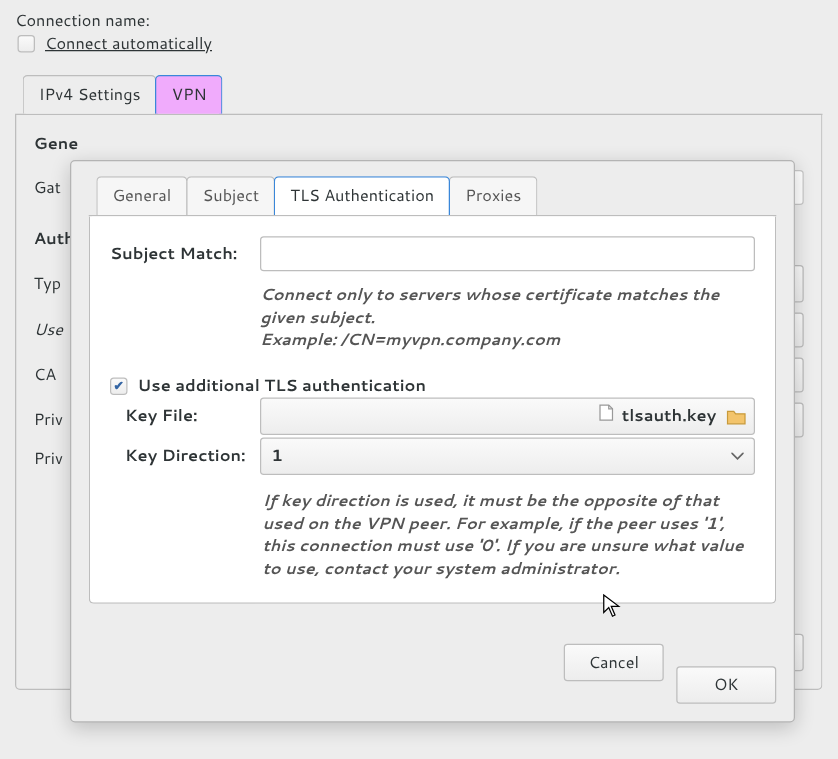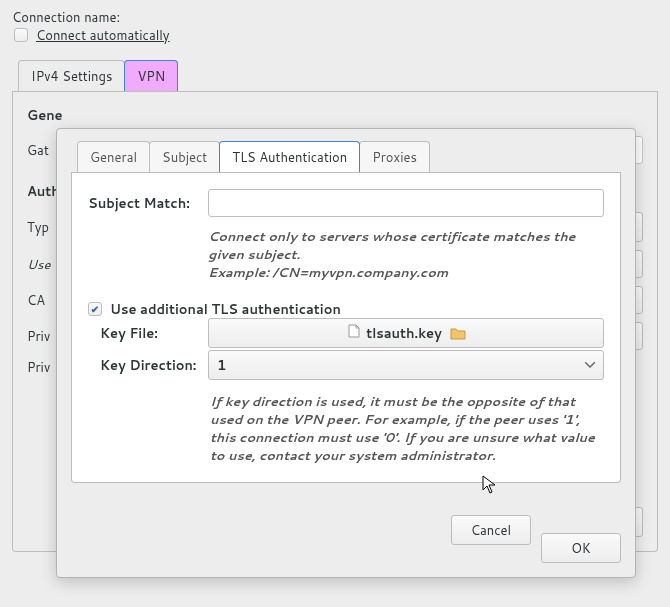--- a/index.html
+++ b/index.html
@@ -89,21 +89,21 @@
     display: inline-flex;
     align-items: center;
     justify-content: center;
     cursor: pointer;
   }
   .folder-ico svg, .adv-ico svg { display:block; }
   .hint { font-style: italic; color: #555; line-height: 1.4; }
   .file-btn {
     display: flex;
     align-items: center;
-    justify-content: center;
+    justify-content: flex-end;
     background: linear-gradient(#fafafa,#ededed);
     border: 1px solid #bdbdbd;
     border-radius: 3px;
     height: 30px;
     padding: 0 6px 0 8px;
     gap: 8px;
     flex: 1;
     cursor: pointer;
   }
   .file-btn .left { display:flex; align-items:center; gap:6px; }

